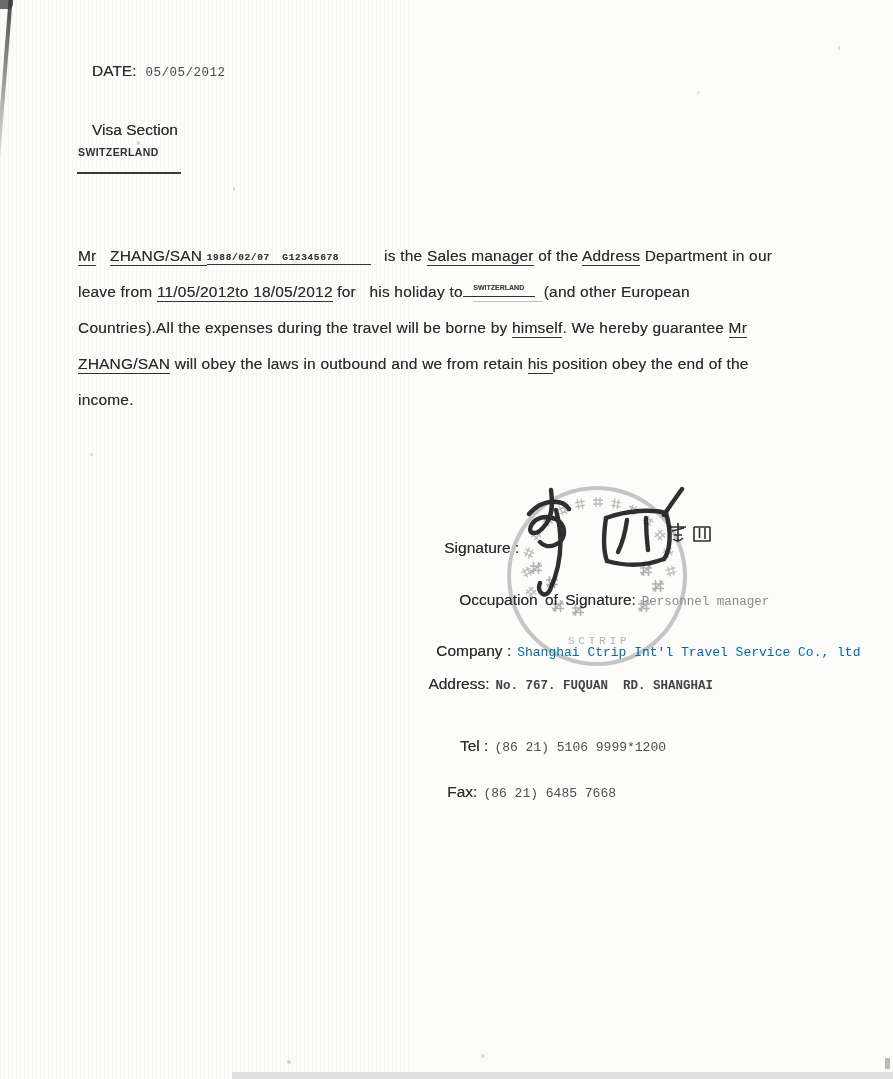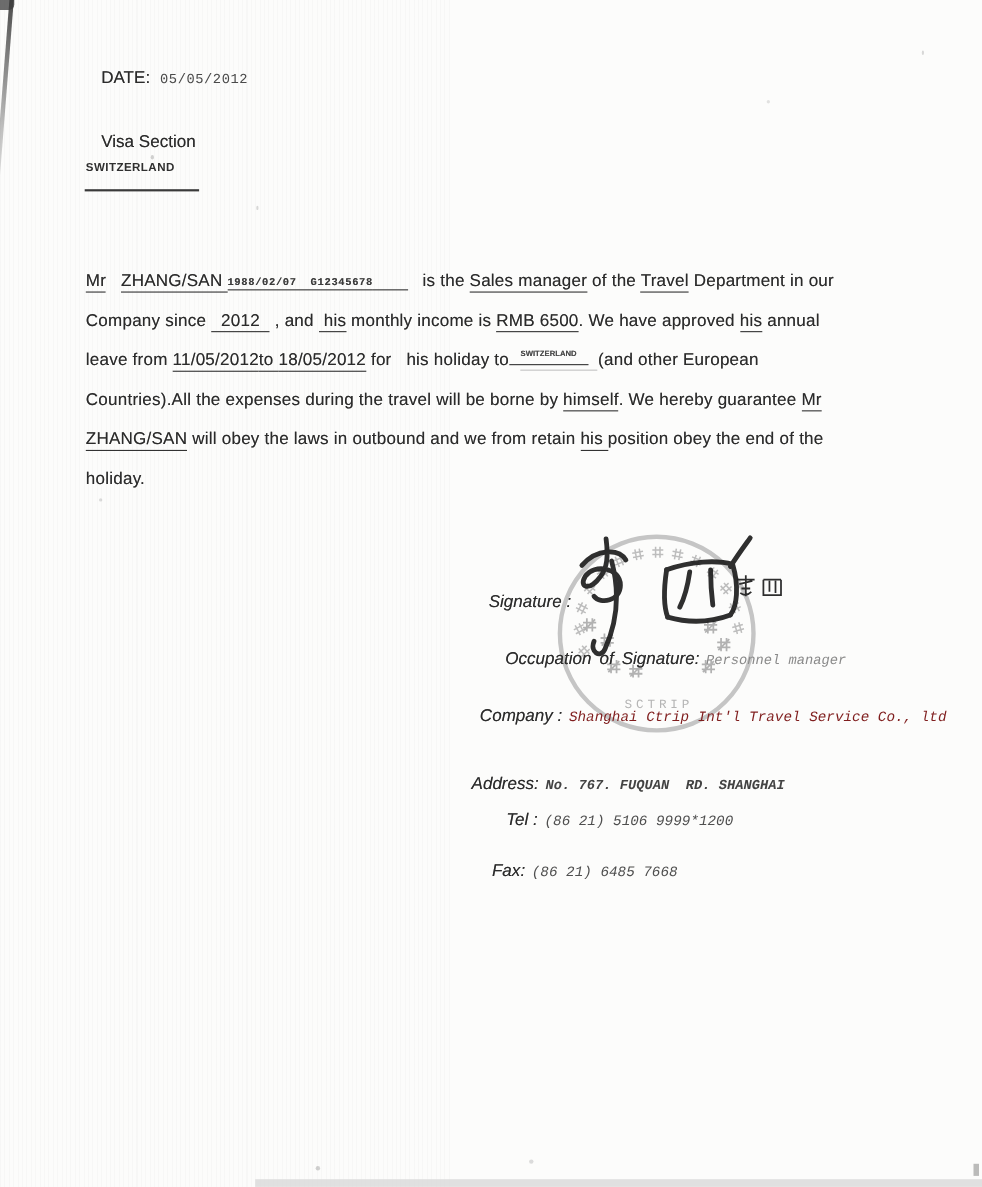--- a/index.html
+++ b/index.html
@@ -29,26 +29,26 @@
   .consulate-label{margin-left:3px;font-size:15.5px;}
 
   .body-par{position:absolute;left:78px;top:238px;width:745px;}
   .body-par .line{white-space:pre;height:36px;line-height:36px;font-size:15.5px;letter-spacing:.2px;color:#2b2b2b;text-shadow:0 0 .45px rgba(20,20,20,.5);}
   .body-par .u{border-bottom:1.6px solid #323232;padding-bottom:1px;margin-top:44px;}
   .body-par .small{font-family:"Liberation Mono","DejaVu Sans Mono",monospace;font-size:9.5px;font-weight:bold;letter-spacing:.6px;color:#3c3c3c;vertical-align:1.5px;}
   .sup-blank{display:inline-block;position:relative;width:72px;height:20px;border-bottom:1.6px solid #323232;vertical-align:baseline;}
   .sup-blank .sup-text{position:absolute;left:0;right:0;bottom:5px;text-align:center;font-size:7px;font-weight:bold;letter-spacing:0;color:#4a4a4a;line-height:7px;}
   .sup-blank::after{content:"";position:absolute;left:10px;right:-8px;bottom:-6px;border-bottom:1.5px solid #c2c2c2;}
 
-  .sig-row{position:absolute;font-size:15.5px;white-space:pre;z-index:3;font-style:italic;}
+  .sig-row{position:absolute;font-size:15.5px;white-space:pre;z-index:3;}
   .sig-label{color:#2b2b2b;text-shadow:0 0 .45px rgba(20,20,20,.55);}
   .occupation-row{word-spacing:3px;}
   .typed{font-family:"Liberation Mono","DejaVu Sans Mono",monospace;word-spacing:0;}
   .occ-value{font-size:12.5px;color:#8a8a8a;margin-left:6px;}
-  .company-value{font-size:13px;color:#7f1d1d;margin-left:6px;}
+  .company-value{font-size:13px;color:#0369a1;margin-left:6px;}
   .address-value{font-size:12.5px;color:#434343;font-weight:600;margin-left:6px;}
   .tel-value,.fax-value{font-size:13px;color:#4f4f4f;margin-left:6px;}
 
   .stamp-svg{position:absolute;left:500px;top:484px;z-index:1;opacity:.85;}
   .handwriting-svg{position:absolute;left:505px;top:476px;z-index:4;}
   .printed-name-svg{position:absolute;left:668px;top:521px;z-index:3;}
   .cjk-hidden{position:absolute;color:transparent;font-size:15px;z-index:0;user-select:none;}
 
   
   .edge-line{position:absolute;left:9px;top:-6px;width:4px;height:200px;
@@ -82,26 +82,25 @@
 
   <div class="visa-section sans">Visa Section</div>
 
   <div class="consulate-row">
     <span class="country-box">
       <span class="country-text">SWITZERLAND</span>
     </span>
   </div>
 
   <div class="body-par">
-      <div class="line"><span class="u">Mr</span><span>   </span><span class="u">ZHANG/SAN </span><span class="u small">1988/02/07  G12345678</span><span class="u small">     </span><span>   is the </span><span class="u">Sales manager</span><span> of the </span><span class="u">Travel</span><span> Department in our</span></div>
-      <div class="line"><span>Company since </span><span class="u">  2012  </span><span> , and </span><span class="u"> his</span><span> monthly income is </span><span class="u">RMB 6500</span><span>. We have approved </span><span class="u">his</span><span> annual</span></div>
+      <div class="line"><span class="u">Mr</span><span>   </span><span class="u">ZHANG/SAN </span><span class="u small">1988/02/07  G12345678</span><span class="u small">     </span><span>   is the </span><span class="u">Sales manager</span><span> of the </span><span class="u">Address</span><span> Department in our</span></div>
       <div class="line"><span>leave from </span><span class="u">11/05/2012</span><span class="u">to </span><span class="u">18/05/2012</span><span> for   his holiday to</span><span class="sup-blank"><span class="sup-text">SWITZERLAND</span></span><span>  (and other European</span></div>
       <div class="line"><span>Countries).All the expenses during the travel will be borne by </span><span class="u">himself</span><span>. We hereby guarantee </span><span class="u">Mr</span></div>
       <div class="line"><span class="u">ZHANG/SAN</span><span> will obey the laws in outbound and we from retain </span><span class="u">his </span><span>position obey the end of the</span></div>
-      <div class="line"><span>holiday.</span></div>
+      <div class="line"><span>income.</span></div>
     </div>
 
   <svg class="stamp-svg" width="195" height="188" viewBox="0 0 195 188">
     <defs>
       <g id="pg" stroke="#b3b3b3" stroke-width="1.4" fill="none">
         <path d="M0 3 H10 M0 7 H10 M3 0 V10 M7 0 V10"></path>
       </g>
       <g id="pgd" stroke="#a6a6a6" stroke-width="1.6" fill="none">
         <path d="M0 4 H12 M0 8.5 H12 M3.5 0 V12 M8.5 0 V12 M1 11 L11 1"></path>
       </g>
@@ -163,21 +162,21 @@
   <span class="cjk-hidden" style="left:668px;top:523px;">李四</span>
 
   <div class="sig-row occupation-row" style="left:430px;top:573px;">
     <span class="sig-label">Occupation of Signature:</span><span class="typed occ-value">Personnel manager</span>
   </div>
 
   <div class="sig-row" style="left:419px;top:624px;">
     <span class="sig-label">Company :</span><span class="typed company-value">Shanghai Ctrip Int'l Travel Service Co., ltd</span>
   </div>
 
-  <div class="sig-row" style="left:412px;top:686px;">
+  <div class="sig-row" style="left:412px;top:657px;">
     <span class="sig-label">Address:</span><span class="typed address-value">No. 767. FUQUAN  RD. SHANGHAI</span>
   </div>
 
   <div class="sig-row" style="left:443px;top:719px;text-align:center;">
     <span class="sig-label">Tel :</span><span class="typed tel-value">(86 21) 5106 9999*1200</span>
   </div>
 
   <div class="sig-row" style="left:430px;top:765px;">
     <span class="sig-label">Fax:</span><span class="typed fax-value">(86 21) 6485 7668</span>
   </div>

